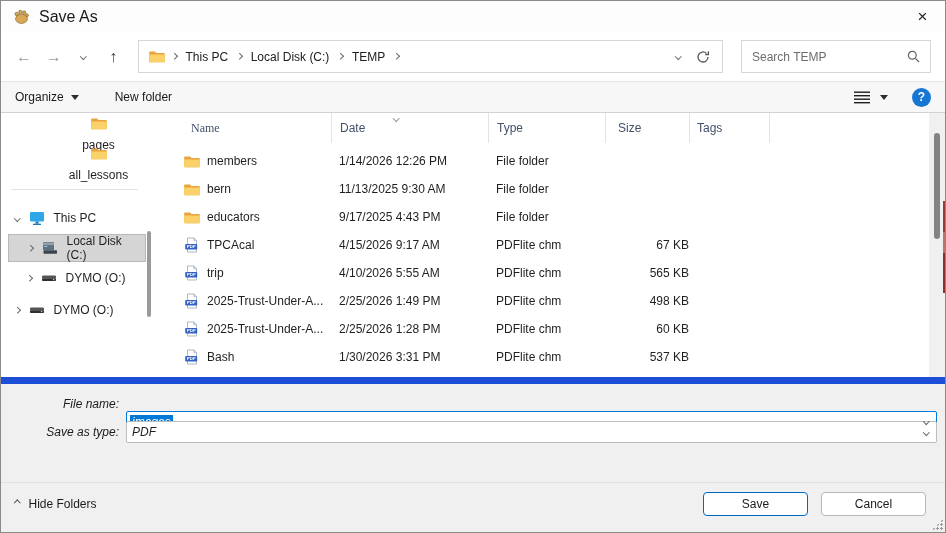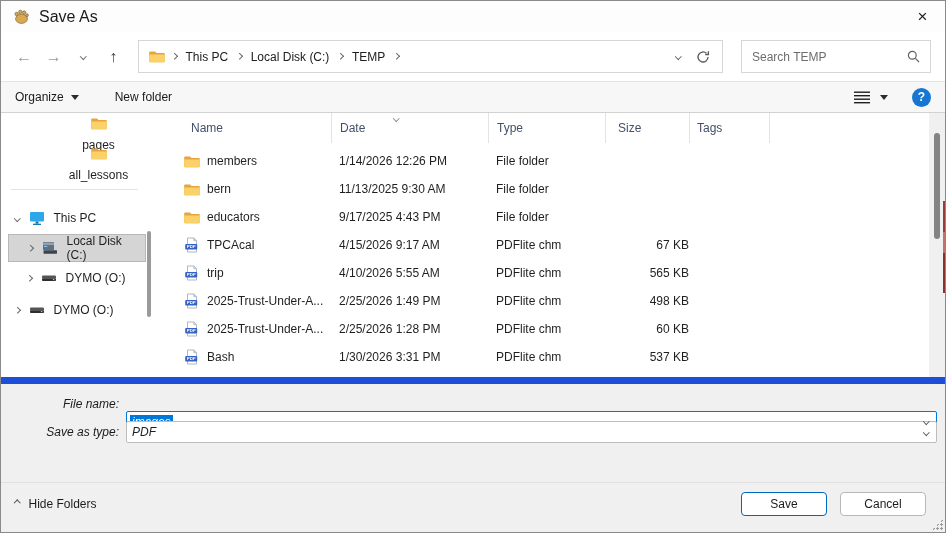--- a/index.html
+++ b/index.html
@@ -60,21 +60,21 @@
                         height:28px; padding-left:19px; }
   .tree-chev { color:#5a5a5a; flex:0 0 auto; }
   .side-scroll-thumb { position:absolute; left:146px; top:118px; width:4px; height:86px;
                        background:#9a9a9a; border-radius:2px; }
 
   .filelist { position:relative; flex:1; padding-left:18px; overflow:hidden; }
   .grid { display:grid; grid-template-columns:147px 157px 117px 84px 80px 1fr; padding-left:8px; }
   .lheader { height:30px; align-items:center; color:#42506a; position:relative; }
   .lheader > div { height:100%; display:flex; align-items:center; }
   .lheader > div + div { border-left:1px solid #e3e3e3; }
-  .hd-name { padding-left:7px; }
+  .hd-name { padding-left:7px;font-family:Liberation Serif, serif; }
   .hd-date { padding-left:8px; position:relative; }
   .hd-type { padding-left:8px; }
   .hd-size { padding-left:12px; }
   .hd-tags { padding-left:7px; }
   .sort-chev { position:absolute; left:62px; top:3px; }
   .rows { padding-top:4px; }
   .frow { height:28px; align-items:center; }
   .frow > div { display:flex; align-items:center; overflow:hidden; white-space:nowrap; }
   .cell-name { gap:7px; padding-right:6px; }
   .cell-date, .cell-type { padding-left:8px; color:#1f1f1f; }
@@ -94,21 +94,21 @@
                     align-items:center; padding:0 8px 0 3px;margin-top:35px; }
   .selection { background:#0078d7; color:#fff; padding:0 2px; }
   .combo { flex:1; margin-right:8px; height:22px; background:#fff; border:1px solid #bdbdbd;
            border-radius:2px; display:flex; align-items:center; padding:0 8px 0 5px; }
   .combo-chev { margin-left:auto; }
 
   
   .footer { height:50px; background:#f0f0f0; border-top:1px solid #e0e0e0;
             display:flex; align-items:center; padding:0 19px 8px 14px; }
   .hide-folders { display:flex; align-items:center; gap:9px; color:#1b1b1b; }
-  .btn { width:86px; height:24px; border-radius:4px; background:#fff; display:flex;
+  .btn { width:105px; height:24px; border-radius:4px; background:#fff; display:flex;
          align-items:center; justify-content:center; color:#1b1b1b; }
   .btn.primary { border:1px solid #0067c0; margin-left:auto; }
   .btn.normal  { border:1px solid #b8b8b8; margin-left:13px; }
   .grip { position:absolute; right:2px; bottom:2px; width:11px; height:11px;
           background:radial-gradient(circle at 1.5px 1.5px, #9a9a9a 1px, transparent 1.3px);
           background-size:4px 4px; clip-path:polygon(100% 0, 100% 100%, 0 100%); }
   svg { display:block; }
 </style>
 </head>
 <body>

